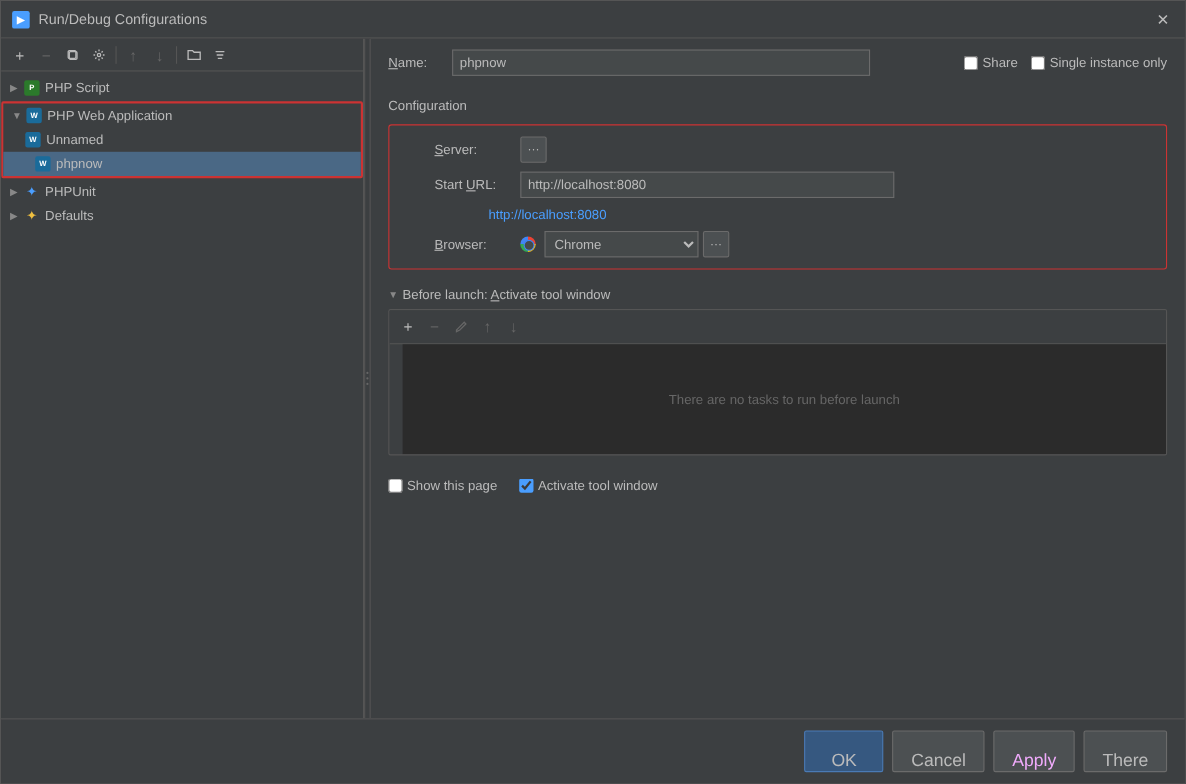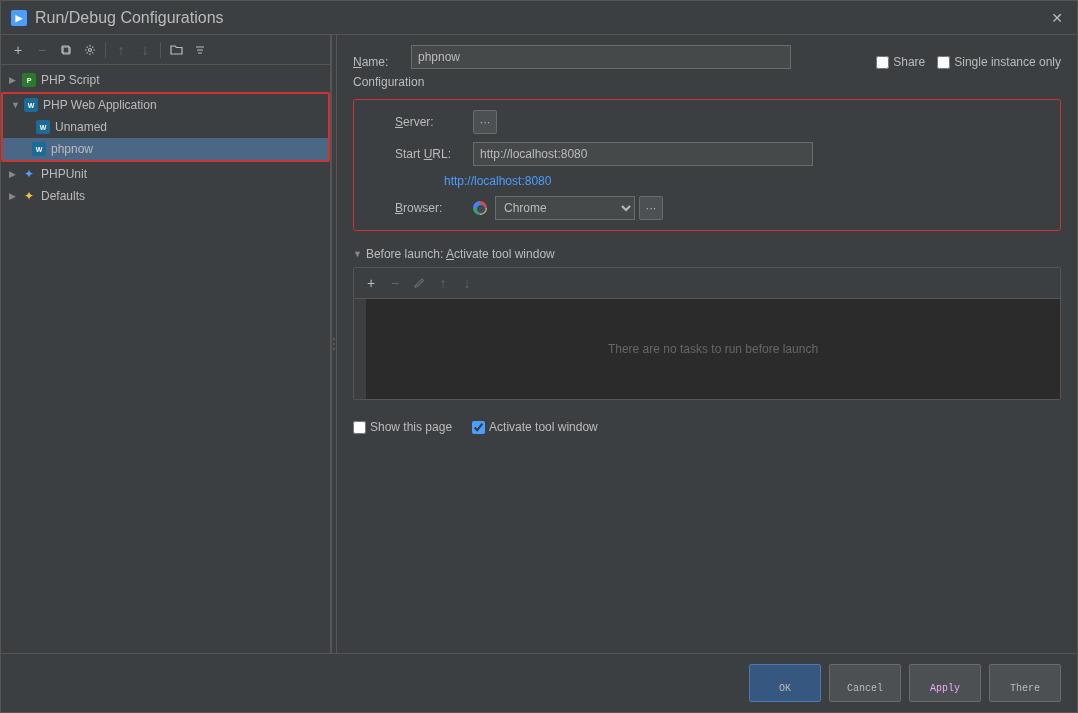--- a/index.html
+++ b/index.html
@@ -46,21 +46,21 @@
       display: flex;
       align-items: center;
       justify-content: center;
       font-size: 9px;
       color: white;
       font-weight: bold;
     }
 
     .title-text {
       color: #bbbbbb;
-      font-size: 16px;
+      font-size: 13px;
     }
 
     .close-btn {
       cursor: pointer;
       color: #bbbbbb;
       font-size: 14px;
       background: none;
       border: none;
       padding: 2px 4px;
       line-height: 1;
@@ -384,25 +384,24 @@
       gap: 8px;
       background: #3c3f41;
     }
 
     .btn {
       background: #4c5052;
       border: 1px solid #6b6b6b;
       color: #bbbbbb;
       padding: 18px 16px;
       cursor: pointer;
-      font-size: 10px;
+      font-size: 16px;
       min-width: 72px;
       height: 28px;
       border-radius: 2px;
-      font-family: Liberation Mono, monospace;
     }
     .btn.primary {
       background: #365880;
       border-color: #4a7ab5;
       color: #bbbbbb;
     }
     .btn.disabled { color: #f0abfc; cursor: default; }
 
     .drag-handle {
       width: 6px;
@@ -481,21 +480,21 @@
         </div>
 
         <div style="border: 2px solid #cc3333; border-radius: 2px; margin: 1px 0;">
           <div class="tree-item">
             <span class="tree-arrow">▼</span>
             <span class="tree-icon">
               <span class="icon-php-web">W</span>
             </span>
             <span class="tree-label">PHP Web Application</span>
           </div>
-          <div class="tree-item" style="padding-left: 32px;">
+          <div class="tree-item" style="padding-left: 19px;">
             <span class="tree-icon">
               <span class="icon-php-web">W</span>
             </span>
             <span class="tree-label">Unnamed</span>
           </div>
           <div class="tree-item selected" style="padding-left: 28px;">
             <span class="tree-icon">
               <span class="icon-php-web">W</span>
             </span>
             <span class="tree-label">phpnow</span>
@@ -521,21 +520,21 @@
     </div>
 
     <div class="drag-handle">
       <div class="drag-dot"></div>
       <div class="drag-dot"></div>
       <div class="drag-dot"></div>
     </div>
 
     <div class="right-panel">
 
-      <div style="display: flex; align-items: flex-end; gap: 8px; margin-bottom: 6px;">
+      <div style="display: flex; align-items: center; gap: 8px; margin-bottom: 20px;">
         <span class="name-label">
           <u>N</u>ame:
         </span>
         <input class="name-input" type="text" value="phpnow" style="">
         <div style="margin-left: auto; display: flex; align-items: center; gap: 12px;">
           <label class="checkbox-label">
             <input type="checkbox" style="">
             <span>Share</span>
           </label>
           <label class="checkbox-label">

